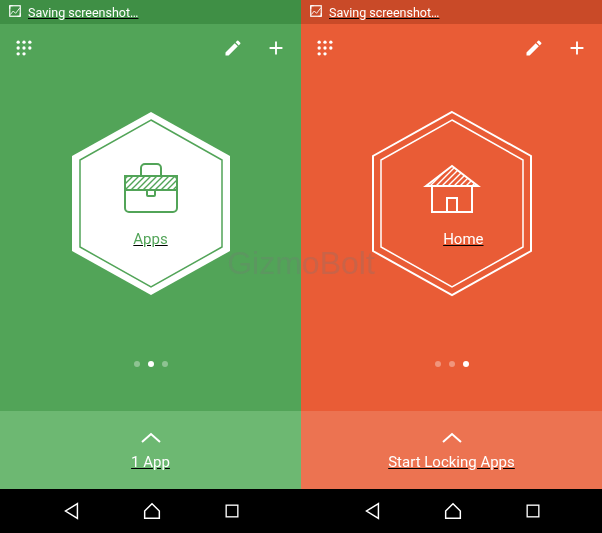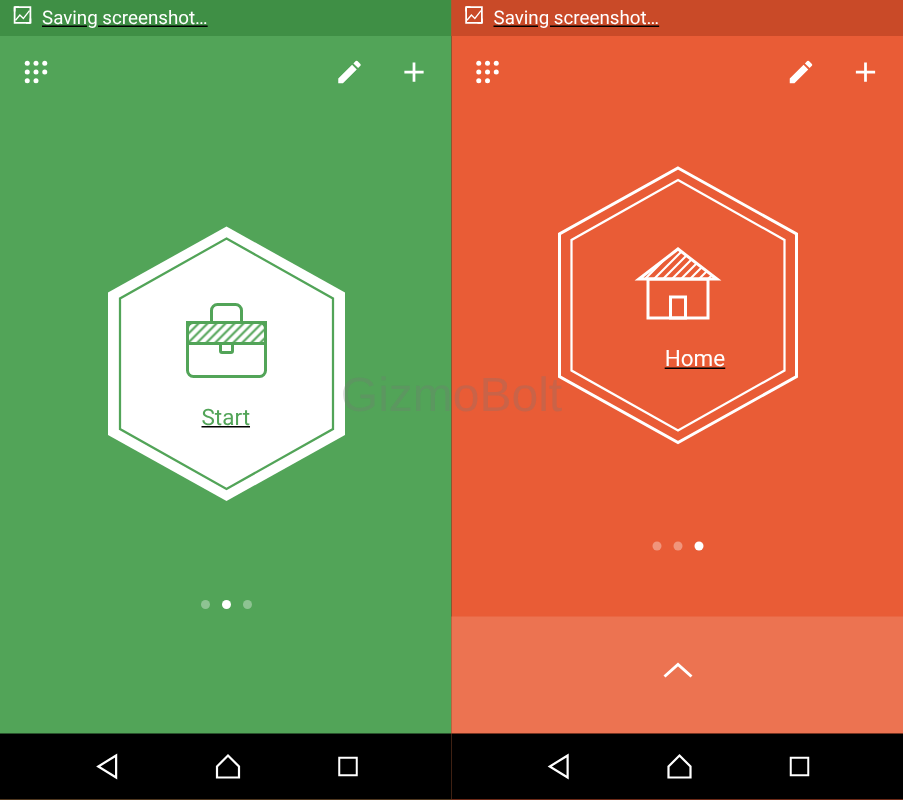--- a/index.html
+++ b/index.html
@@ -162,28 +162,36 @@
                   <pattern id="diagL" width="6" height="6" patternUnits="userSpaceOnUse">
                     <path d="M-1,1 l2,-2 M0,6 l6,-6 M5,7 l2,-2" stroke="#52a458" stroke-width="1.4"></path>
                   </pattern>
                 </defs>
               <rect x="6" y="16" width="52" height="36" rx="4" fill="none" stroke="#52a458" stroke-width="2"></rect>
               <rect x="6" y="16" width="52" height="14" fill="url(#diagL)" stroke="#52a458" stroke-width="2"></rect>
               <path d="M22 16 V8 a4 4 0 0 1 4 -4 h12 a4 4 0 0 1 4 4 V16" fill="none" stroke="#52a458" stroke-width="2"></path>
               <rect x="28" y="30" width="8" height="6" rx="1" fill="none" stroke="#52a458" stroke-width="2"></rect>
             </svg>
           </span>
-          <div class="badge-label">Start</div>
+          <div class="badge-label">Apps</div>
         </div>
       </div>
       <div class="dots">
         <div class="dot"></div>
         <div class="dot active"></div>
         <div class="dot"></div>
       </div>
+    </div>
+    <div class="footer footer-left">
+      <span class="chev">
+        <svg width="22" height="14" viewBox="0 0 22 14">
+            <path d="M2 11 L11 3 L20 11" fill="none" stroke="#fff" stroke-width="2"></path>
+          </svg>
+      </span>
+      <div class="label">1 App</div>
     </div>
     <div class="navbar">
       <div class="nav-btn">
         <svg width="22" height="22" viewBox="0 0 24 24">
             <path d="M19 4 L6 12 L19 20 Z" fill="none" stroke="#fff" stroke-width="1.6"></path>
           </svg>
       </div>
       <div class="nav-btn">
         <svg width="22" height="22" viewBox="0 0 24 24">
             <path d="M4 12 L12 4 L20 12 L20 20 L4 20 Z" fill="none" stroke="#fff" stroke-width="1.6"></path>
@@ -260,20 +268,21 @@
         <div class="dot"></div>
         <div class="dot active"></div>
       </div>
     </div>
     <div class="footer footer-right">
       <span class="chev">
         <svg width="22" height="14" viewBox="0 0 22 14">
             <path d="M2 11 L11 3 L20 11" fill="none" stroke="#fff" stroke-width="2"></path>
           </svg>
       </span>
+      <div class="label">Start Locking Apps</div>
     </div>
     <div class="navbar">
       <div class="nav-btn">
         <svg width="22" height="22" viewBox="0 0 24 24">
             <path d="M19 4 L6 12 L19 20 Z" fill="none" stroke="#fff" stroke-width="1.6"></path>
           </svg>
       </div>
       <div class="nav-btn">
         <svg width="22" height="22" viewBox="0 0 24 24">
             <path d="M4 12 L12 4 L20 12 L20 20 L4 20 Z" fill="none" stroke="#fff" stroke-width="1.6"></path>

